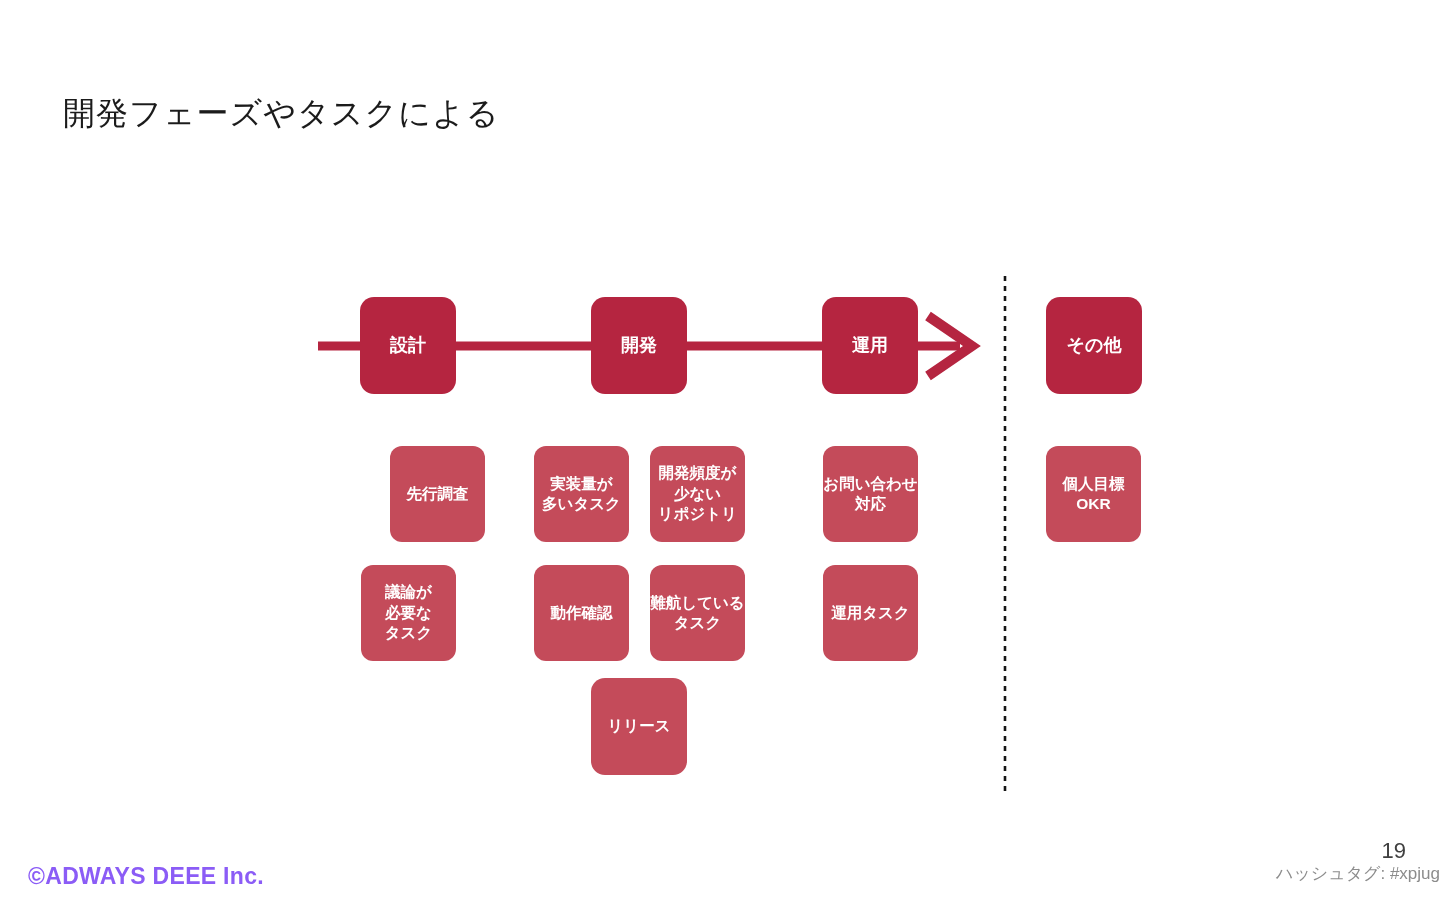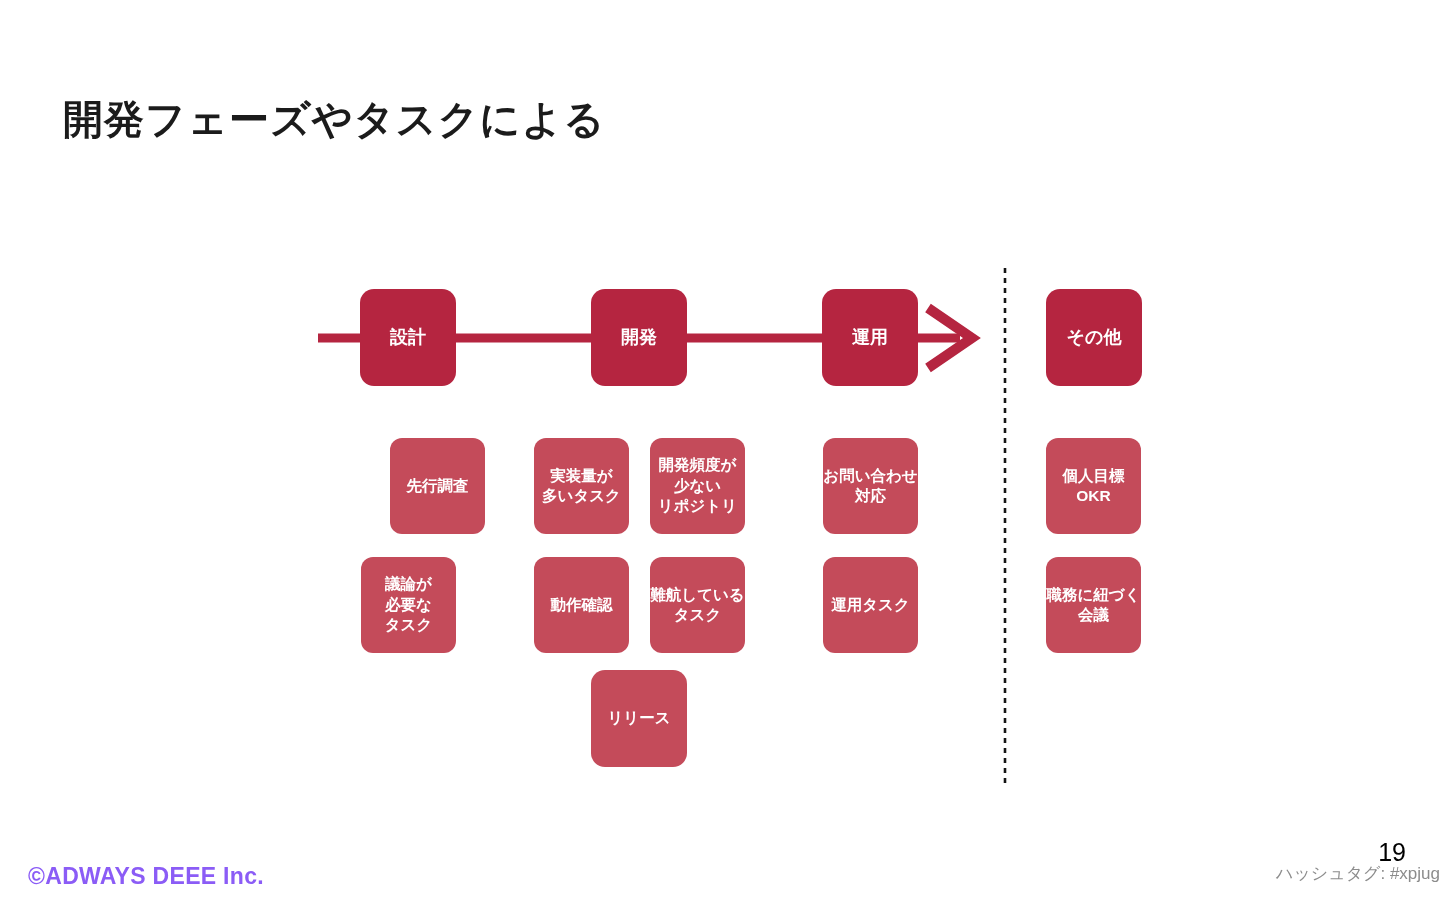--- a/index.html
+++ b/index.html
@@ -16,34 +16,34 @@
   }
   .slide{
     position:relative;
     width:1440px;height:900px;
     background:#ffffff;
     overflow:hidden;
   }
   .title{
     position:absolute;
     left:63px;top:92px;
-    font-size:40px;
-    font-weight:700;
+    font-size:32px;
+    font-weight:400;
     color:#1b1b1b;
     letter-spacing:1px;
   }
   .subtitle{
     position:absolute;
     left:63px;top:193px;
     font-size:30px;
     font-weight:400;
     color:#a3a3a3;
     letter-spacing:1px;
   }
-  .diagram{position:absolute;left:0;top:4px;width:1440px;height:720px;border-radius:26px;}
+  .diagram{position:absolute;left:0;top:12px;width:1440px;height:720px;border-radius:26px;}
   .arrow-svg{position:absolute;left:310px;top:280px;}
   .arrow-svg line,.arrow-svg polyline{
     stroke:var(--arrow);
     fill:none;
   }
   .divider-svg{position:absolute;left:1002px;top:264px;}
   .divider-svg line{
     stroke:var(--divider);
     stroke-width:2.6;
     stroke-dasharray:5 5;
@@ -103,22 +103,22 @@
     position:absolute;
     left:0;top:862px;
     width:1440px;
     text-align:right;
     font-size:17px;
     color:#8c8c8c;
   }
   .footer-page{
     position:absolute;
     right:34px;top:838px;
-    font-size:25px;
-    color:#000000;
+    font-size:22px;
+    color:#404040;
   }
 </style>
 </head>
 <body>
 
 <div class="slide">
 
   <h1 class="title">開発フェーズやタスクによる</h1>
 
   <div class="diagram">
@@ -174,24 +174,20 @@
     <div class="box task t-dev2a">
       <span>動作確認</span>
     </div>
     <div class="box task t-dev2b">
       <span>難航している
 タスク</span>
     </div>
     <div class="box task t-ops2">
       <span>運用タスク</span>
     </div>
-    <div class="box task t-other2">
-      <span>職務に紐づく
-会議</span>
-    </div>
 
     <div class="box task t-release">
       <span>リリース</span>
     </div>
 
   </div>
 
   <span class="footer-copyright">©ADWAYS DEEE Inc.</span>
   <span class="footer-hashtag">ハッシュタグ: #xpjug</span>
   <span class="footer-page">19</span>

